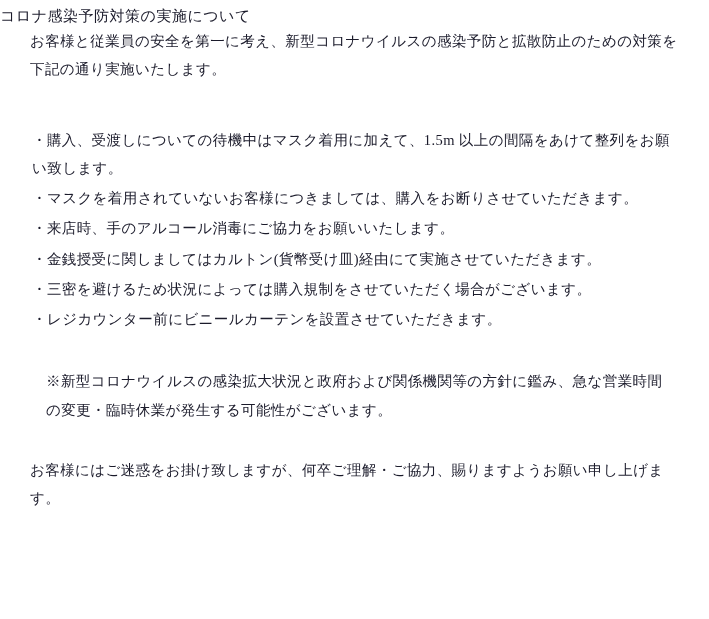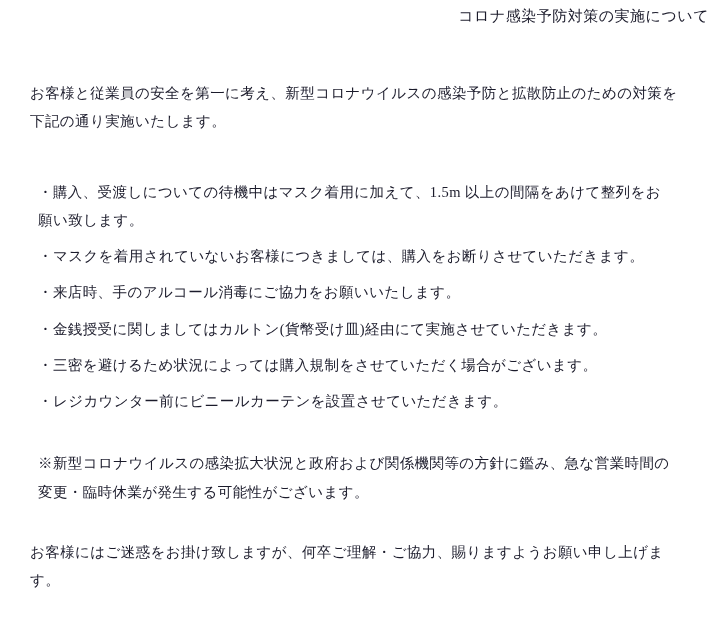--- a/index.html
+++ b/index.html
@@ -15,56 +15,55 @@
     overflow: hidden;
   }
   .page {
     position: relative;
     width: 709px;
     height: 619px;
     box-sizing: border-box;
     padding: 0;
   }
   .doc-title {
-    text-align: right;
+    text-align: left;
     font-size: 15px;
     line-height: 1.4;
     margin-top: 6px;
     margin-bottom: 0;
     letter-spacing: 0.5px;
     font-weight: normal;
   }
   .body-block {
     margin-left: 30px;
     margin-right: 28px;
     font-size: 14.5px;
     line-height: 1.95;
     letter-spacing: 0.4px;
   }
   .intro {
-    margin-top: 52px;
   }
   .intro p {
     margin: 0;
   }
   .list {
     margin-top: 42px;
     list-style: none;
     padding: 0;
   }
   .list li {
-    margin: 8px;
+    margin: 2px;
     text-indent: 0;
     font-family: Liberation Serif, serif;
   }
   .note {
     margin-top: 34px;
   }
   .note p {
-    margin: 8px;
+    margin: 16px;
   }
   .closing {
     margin-top: 32px;
   }
   .closing p {
     margin: 0;
   }
 </style>
 </head>
 <body>

